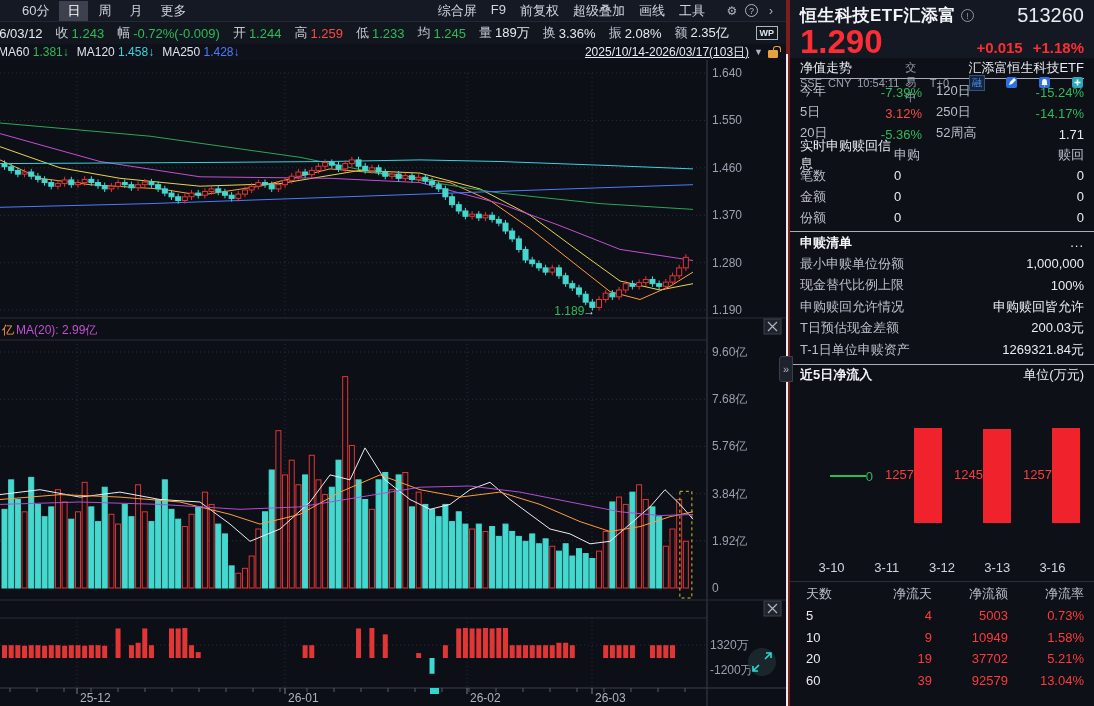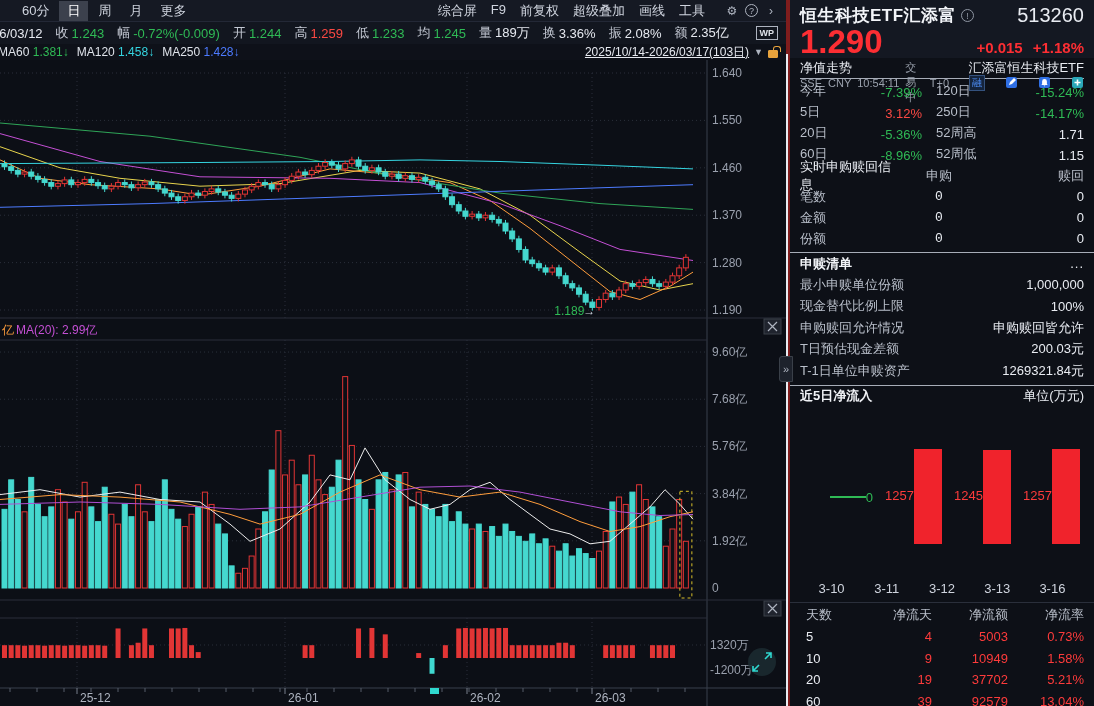--- a/index.html
+++ b/index.html
@@ -75,21 +75,21 @@
   .sect-head .hd-r { margin-left:auto; color:#e9ecf2; }
   .hr-light { border-top:1px solid #a7adb8; }
   .hr-dark  { border-top:1px solid #2a2f3b; }
   .rowpair { display:flex; height:21px; align-items:flex-end; }
   .rowpair .lab { color:#b9bfca; width:52px; }
   .rowpair .val { width:70px; text-align:right; }
   .rowpair .lab2 { color:#b9bfca; width:62px; margin-left:14px; }
   .rowpair .val2 { flex:1; text-align:right; }
   .row3c { display:flex; height:21px; align-items:center; }
   .row3c .lab { color:#b9bfca; flex:1; }
-  .row3c .v1 { width:90px; text-align:center; color:#e9ecf2;font-family:Liberation Mono, monospace; }
+  .row3c .v1 { width:90px; text-align:left; color:#e9ecf2; }
   .row3c .v2 { width:100px; text-align:right; color:#e9ecf2; }
   .rowkv { display:flex; height:21.5px; align-items:center; }
   .rowkv .lab { color:#b9bfca; }
   .rowkv .val { margin-left:auto; color:#e9ecf2; }
   .dots { color:#9aa1ad; letter-spacing:1px; }
 
   
   .inflow { display:flex; padding:0 4px; margin-top:14px; height:152px; }
   .icol { flex:1; display:flex; flex-direction:row; align-items:center; justify-content:flex-end; }
   .ival { font-size:13px; margin-bottom:2px; }
@@ -754,26 +754,20 @@
             <span class="val up">3.12%</span>
             <span class="lab2">250日</span>
             <span class="val2 dn">-14.17%</span>
           </div>
           <div class="rowpair">
             <span class="lab">20日</span>
             <span class="val dn">-5.36%</span>
             <span class="lab2">52周高</span>
             <span class="val2 fl">1.71</span>
           </div>
-          <div class="rowpair">
-            <span class="lab">60日</span>
-            <span class="val dn">-8.96%</span>
-            <span class="lab2">52周低</span>
-            <span class="val2 fl">1.15</span>
-          </div>
         </div>
     </div>
 
     <div class="sect" style="margin-top:2px;">
       <div class="row3c">
         <span class="lab" style="color:#e9ecf2;">实时申购赎回信息</span>
         <span class="v1" style="color:#b9bfca;">申购</span>
         <span class="v2" style="color:#b9bfca;">赎回</span>
       </div>
       <div id="rt-rows">

